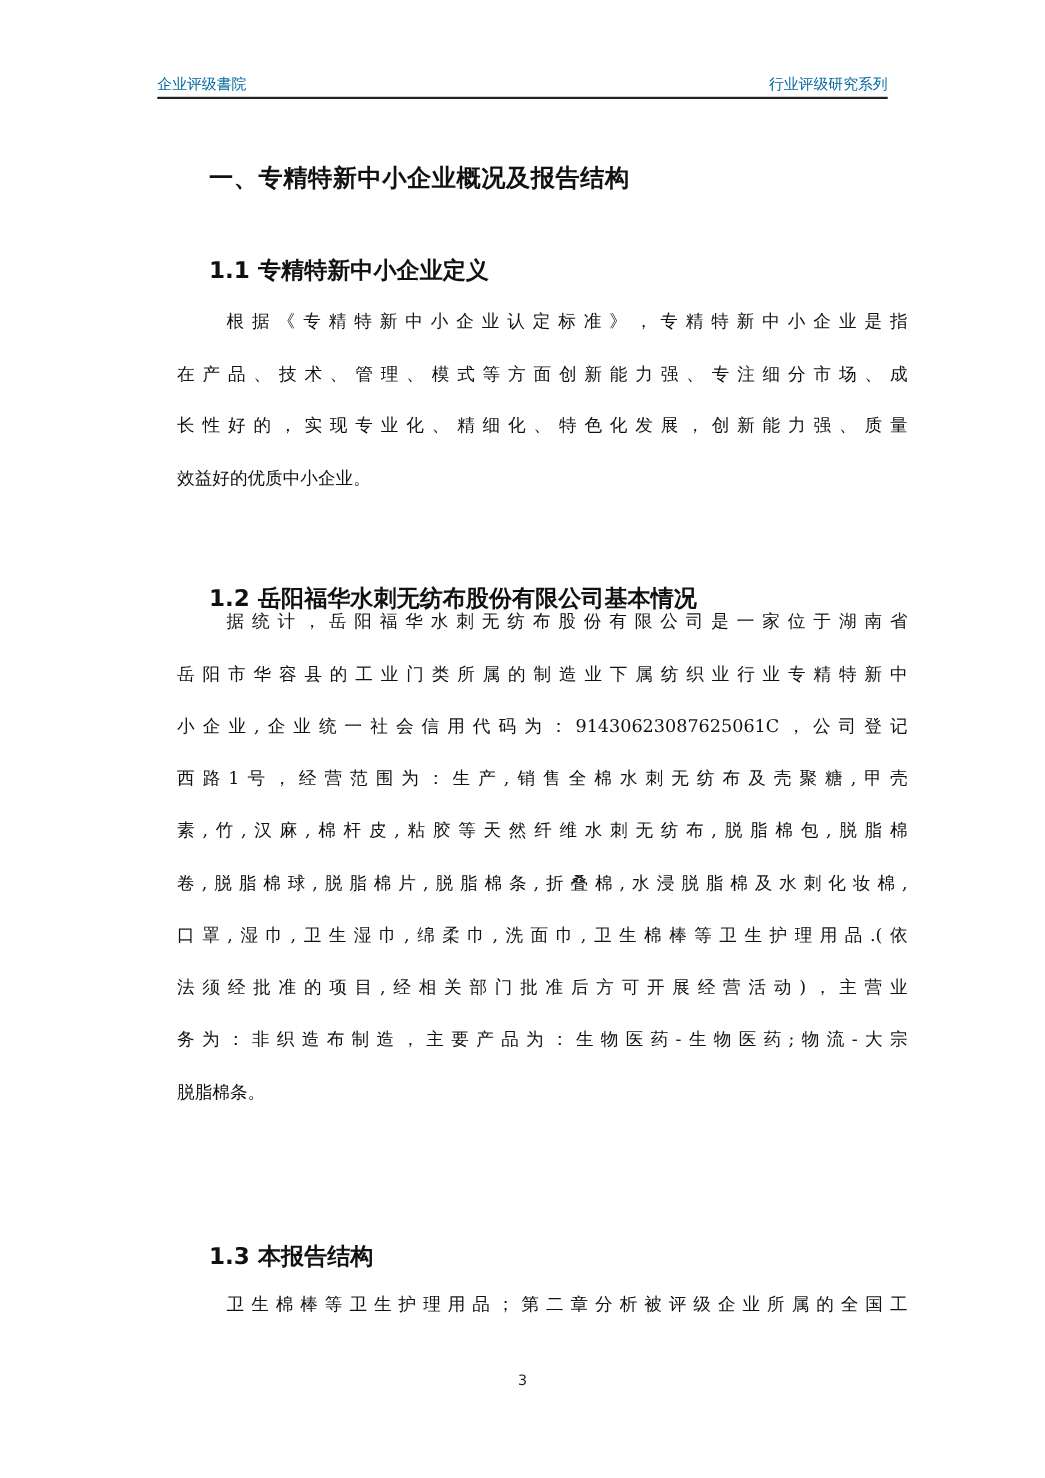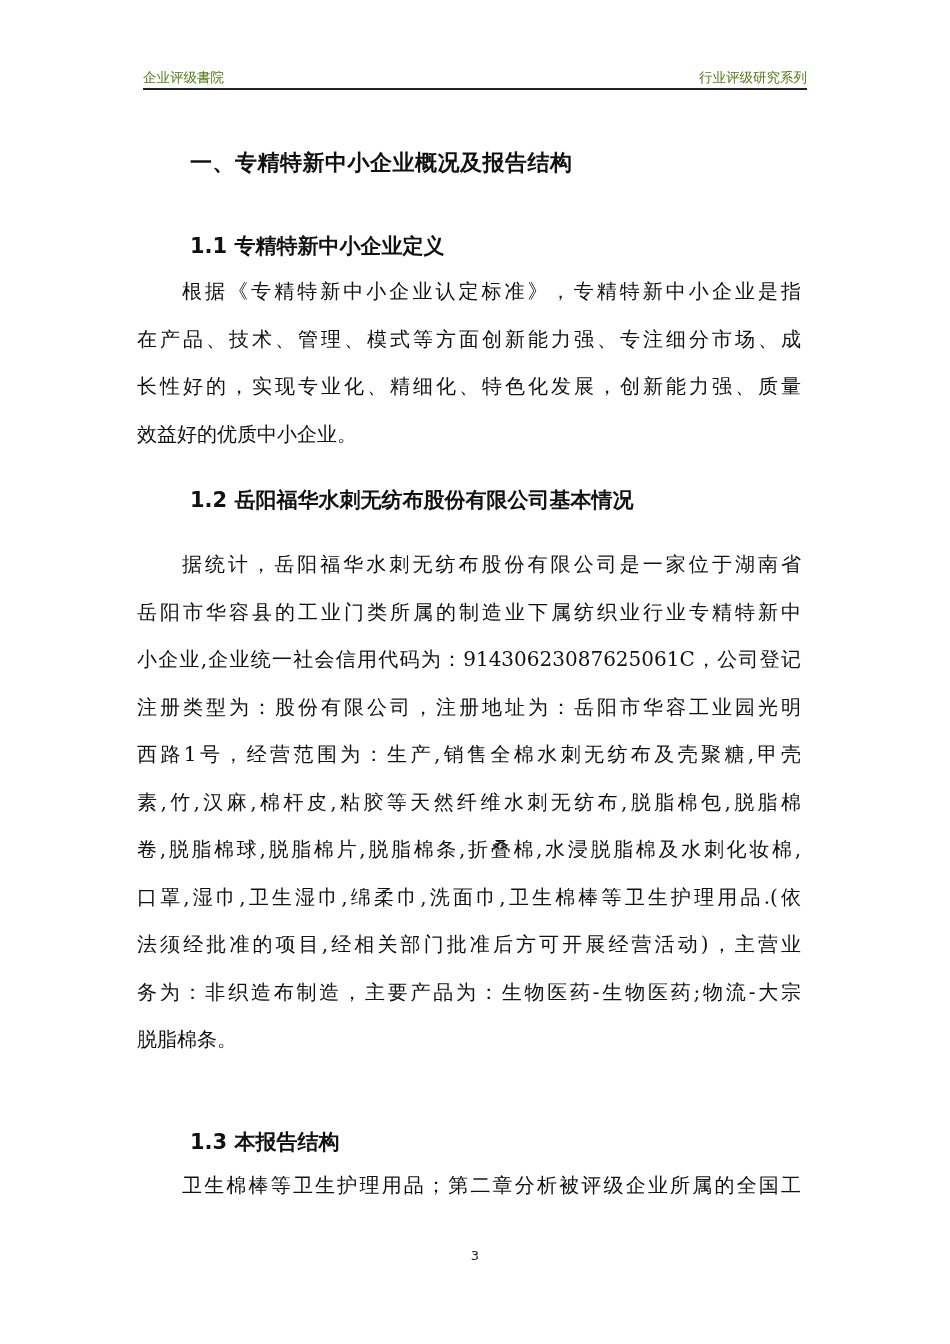--- a/index.html
+++ b/index.html
@@ -1,31 +1,31 @@
 <!DOCTYPE html>
 <html><head>
 <meta charset="utf-8">
 <style>
   html, body { margin: 0; padding: 0; background: #ffffff; }
   body { width: 950px; height: 1344px; position: relative; overflow: hidden;
          font-family: "DejaVu Serif", "Liberation Serif", serif; color: #111; }
   .page-header { position: absolute; left: 143px; top: 66px; width: 664px; height: 22px; }
   .page-header .left, .page-header .right {
     position: absolute; top: 0; font-family: "DejaVu Sans", "Liberation Sans", sans-serif;
-    font-size: 13.5px; color: #4d7c0f; line-height: 22px;
+    font-size: 13.5px; color: #0369a1; line-height: 22px;
   }
   .page-header .left { left: 0; }
   .page-header .right { right: 0; }
   .header-rule { position: absolute; left: 143px; top: 88px; width: 664px; height: 2px; background: #222; }
 
   .h1 { position: absolute; left: 190px; top: 146px; font-size: 22px; font-weight: bold;
         font-family: "DejaVu Sans", "Liberation Sans", sans-serif; letter-spacing: 0.5px; line-height: 34px; }
   .h2 { position: absolute; left: 190px; font-size: 21px; font-weight: bold;
         font-family: "DejaVu Sans", "Liberation Sans", sans-serif; line-height: 32px; margin-top: 20px; }
-  .para { position: absolute; left: 137px; width: 664px; font-size: 20px; line-height: 47.5px; }
+  .para { position: absolute; left: 161px; width: 664px; font-size: 16px; line-height: 47.5px; }
   .para .line { display: block; white-space: nowrap; text-align: justify; text-align-last: justify; height: 47.5px; }
   .para .line.last { text-align-last: left; }
   .para .line.indent { padding-left: 45px; }
   .page-number { position: absolute; left: 0; width: 950px; top: 1248px; text-align: center;
                  font-family: "DejaVu Sans", "Liberation Sans", sans-serif; font-size: 13px; color: #222; }
 </style>
 </head>
 <body>
 
 <div class="page-header">
@@ -37,26 +37,25 @@
 <div class="h1">一、专精特新中小企业概况及报告结构</div>
 
 <div class="h2" style="top:210px;">1.1 专精特新中小企业定义</div>
 <div class="para" style="top:268px;">
   <span class="line indent">根据《专精特新中小企业认定标准》，专精特新中小企业是指</span>
   <span class="line">在产品、技术、管理、模式等方面创新能力强、专注细分市场、成</span>
   <span class="line">长性好的，实现专业化、精细化、特色化发展，创新能力强、质量</span>
   <span class="line last">效益好的优质中小企业。</span>
 </div>
 
-<div class="h2" style="top:464px;">1.2 岳阳福华水刺无纺布股份有限公司基本情况</div>
+<div class="h2" style="top:508px;">1.2 岳阳福华水刺无纺布股份有限公司基本情况</div>
 <div class="para" style="top:541px;">
   <span class="line indent">据统计，岳阳福华水刺无纺布股份有限公司是一家位于湖南省</span>
   <span class="line">岳阳市华容县的工业门类所属的制造业下属纺织业行业专精特新中</span>
   <span class="line">小企业,企业统一社会信用代码为：91430623087625061C，公司登记</span>
-  <span class="line">注册类型为：股份有限公司，注册地址为：岳阳市华容工业园光明</span>
   <span class="line">西路1号，经营范围为：生产,销售全棉水刺无纺布及壳聚糖,甲壳</span>
   <span class="line">素,竹,汉麻,棉杆皮,粘胶等天然纤维水刺无纺布,脱脂棉包,脱脂棉</span>
   <span class="line">卷,脱脂棉球,脱脂棉片,脱脂棉条,折叠棉,水浸脱脂棉及水刺化妆棉,</span>
   <span class="line">口罩,湿巾,卫生湿巾,绵柔巾,洗面巾,卫生棉棒等卫生护理用品.(依</span>
   <span class="line">法须经批准的项目,经相关部门批准后方可开展经营活动)，主营业</span>
   <span class="line">务为：非织造布制造，主要产品为：生物医药-生物医药;物流-大宗</span>
   <span class="line last">脱脂棉条。</span>
 </div>
 
 <div class="h2" style="top:1106px;">1.3 本报告结构</div>

